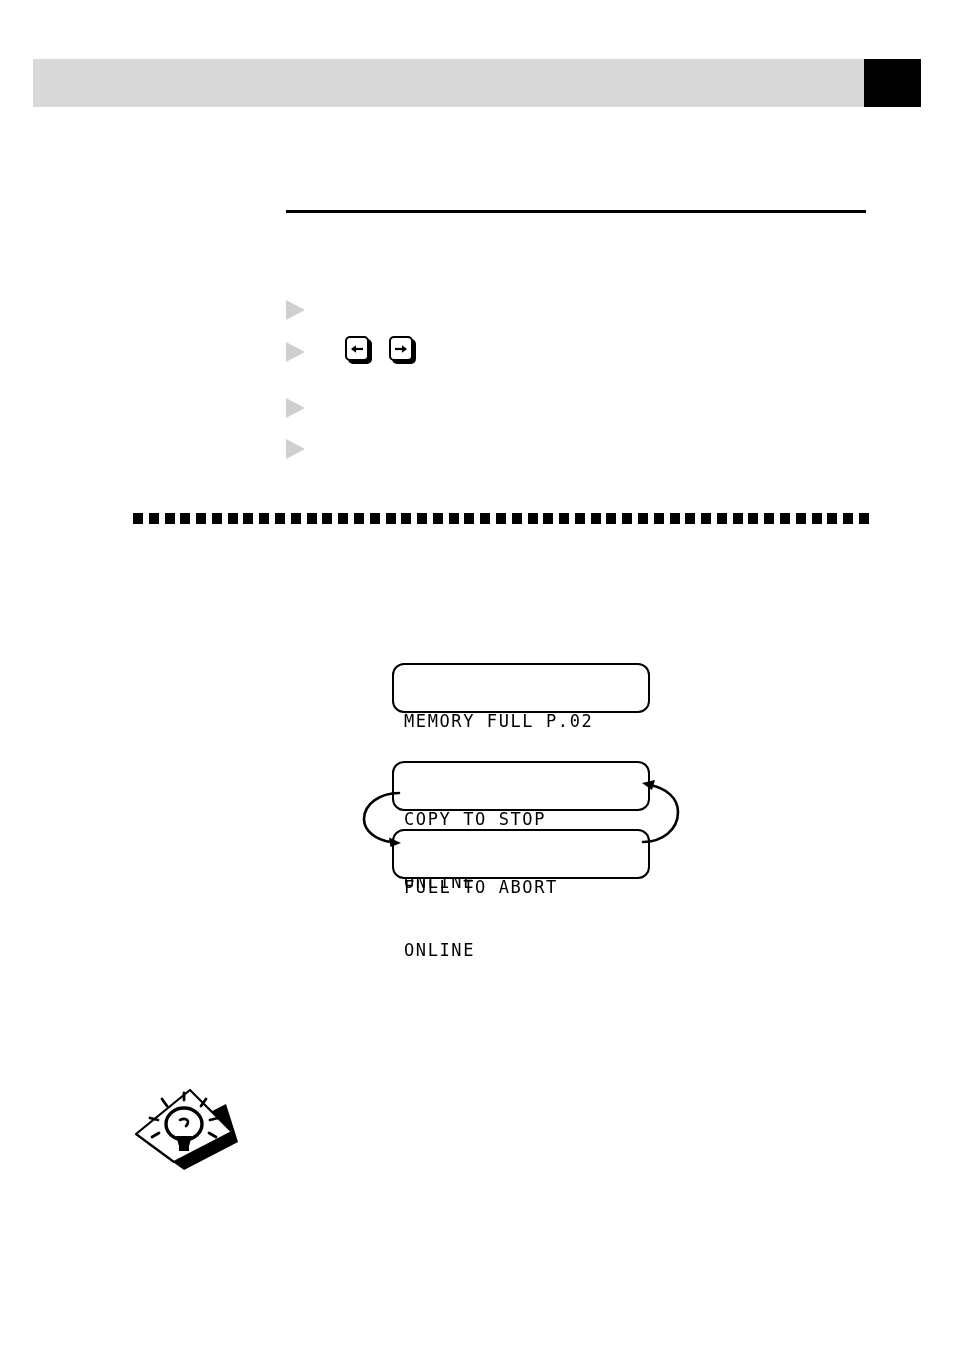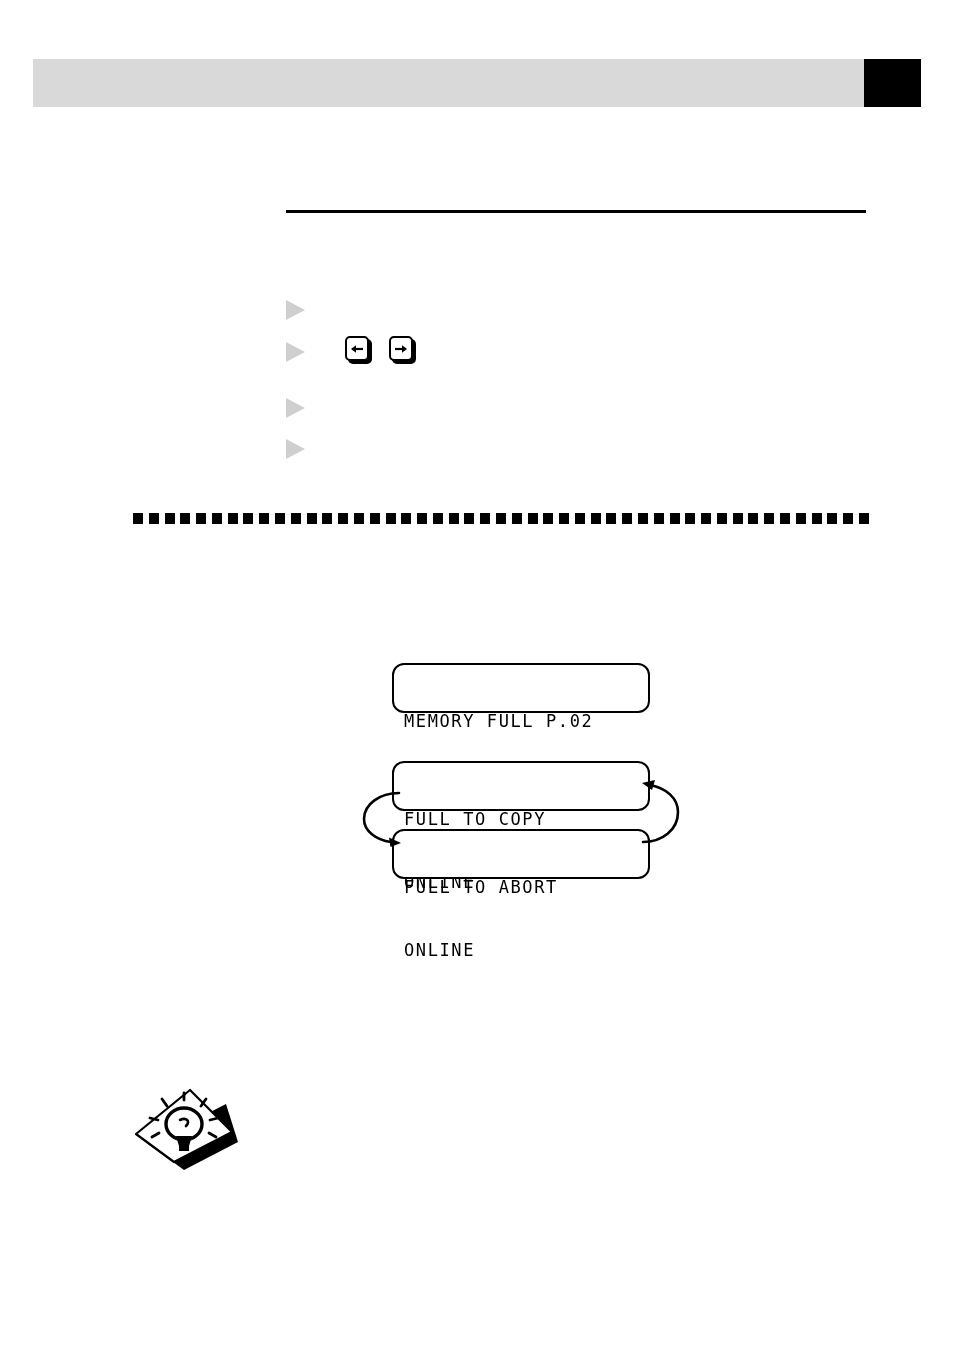--- a/index.html
+++ b/index.html
@@ -324,21 +324,21 @@
     </div>
 
   <div class="body-para" id="para-before-lcd"></div>
 
   <div class="lcd" id="lcd-memory-full">
     <div>MEMORY FULL P.02</div>
     <div>ONLINE</div>
   </div>
 
   <div class="lcd" id="lcd-copy-to-copy">
-    <div>FULL TO COPY</div>
+    <div>COPY TO STOP</div>
     <div>ONLINE</div>
   </div>
 
   <div class="lcd" id="lcd-stop-to-abort">
     <div>FULL TO ABORT</div>
     <div>ONLINE</div>
   </div>
 
   <svg class="cycle-arrow" id="cycle-arrow-left" width="46" height="62" viewBox="0 0 46 62">
     <path d="M41 5 C22 5 6 16 6 31 C6 43 18 52 33 54" stroke="#000" stroke-width="2.6" fill="none" stroke-linecap="round"></path>

